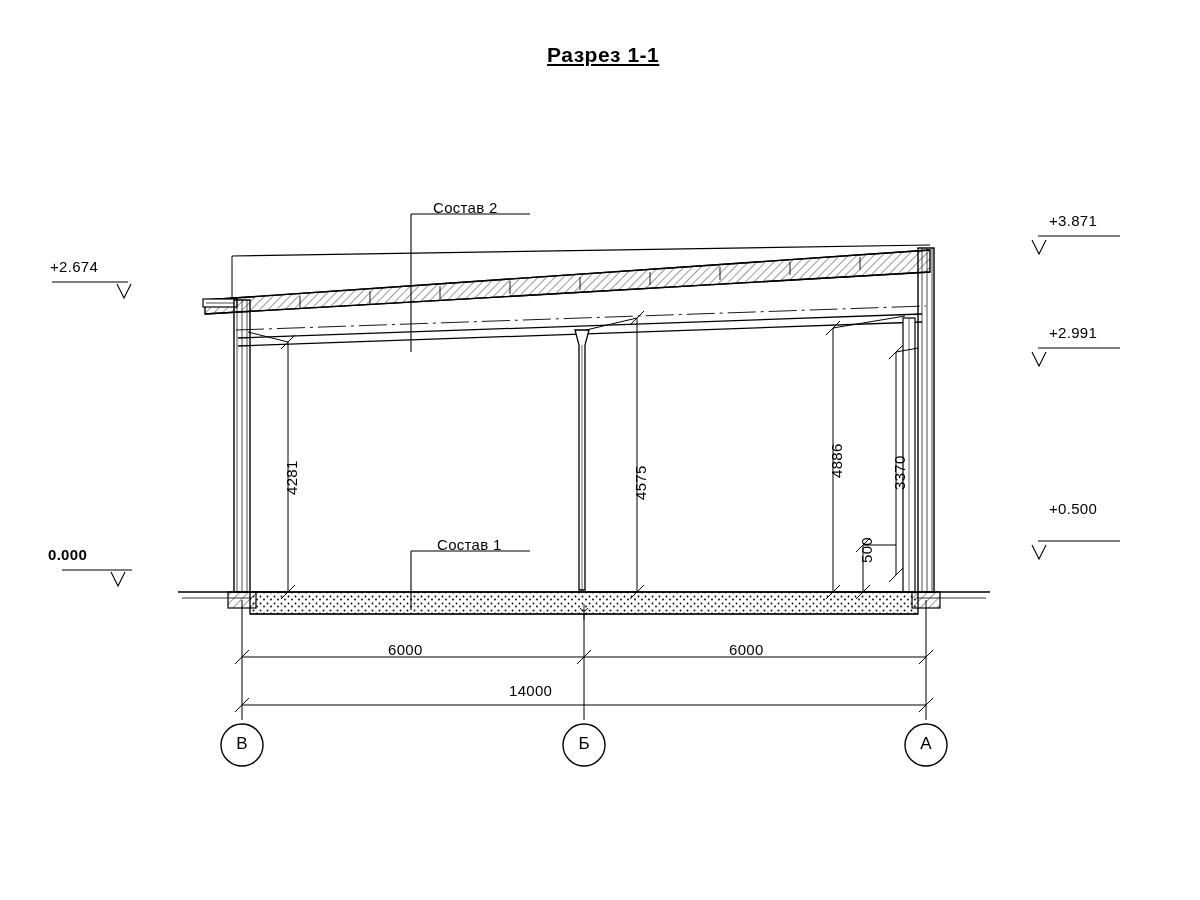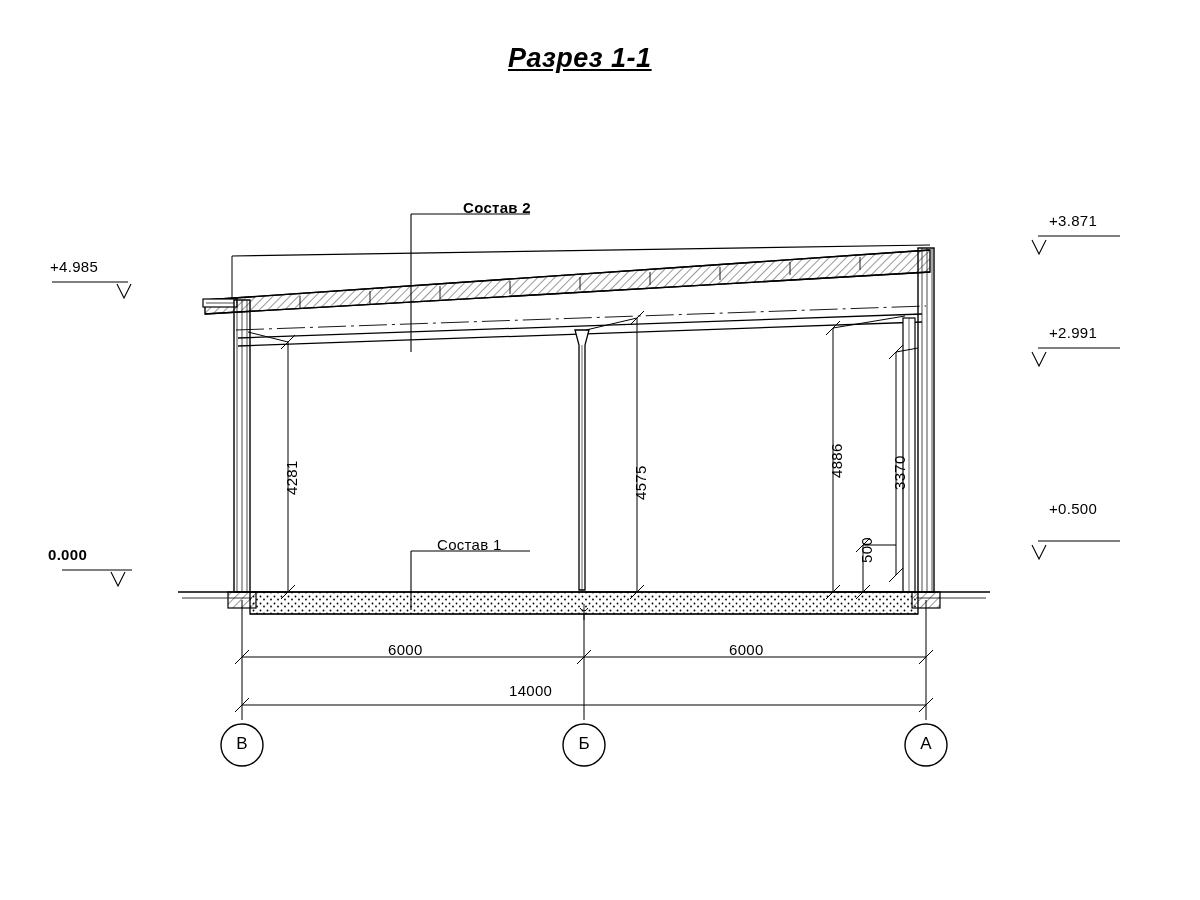--- a/index.html
+++ b/index.html
@@ -22,26 +22,26 @@
   }
   svg.drawing {
     position: absolute;
     left: 0;
     top: 0;
     width: 1200px;
     height: 900px;
   }
   .title-text {
     position: absolute;
-    font-style: italic;
     font-weight: bold;
-    font-size: 27px;
+    font-size: 21px;
     letter-spacing: 0.5px;
     text-decoration: underline;
     white-space: nowrap;
+    margin-left: 39px;
   }
   .lbl {
     position: absolute;
     font-size: 15px;
     white-space: nowrap;
     letter-spacing: 0.3px;
   }
   .lbl-v {
     position: absolute;
     font-size: 15px;
@@ -236,24 +236,24 @@
 
     <g fill="#ffffff" stroke="#000000" stroke-width="1.4">
       <circle cx="242" cy="745" r="21"></circle>
       <circle cx="584" cy="745" r="21"></circle>
       <circle cx="926" cy="745" r="21"></circle>
     </g>
   </svg>
 
   <div class="title-text" style="left:508px; top:43px;">Разрез 1-1</div>
 
-  <div class="lbl" style="left:463px; top:199px;font-weight:bold;">Состав 2</div>
+  <div class="lbl" style="left:433px; top:199px;">Состав 2</div>
   <div class="lbl" style="left:437px; top:536px;">Состав 1</div>
 
-  <div class="lbl" style="left:50px; top:258px;">+4.985</div>
+  <div class="lbl" style="left:50px; top:258px;">+2.674</div>
   <div class="lbl" style="left:48px; top:546px;font-weight:bold;">0.000</div>
 
   <div class="lbl" style="left:1049px; top:212px;">+3.871</div>
   <div class="lbl" style="left:1049px; top:324px;">+2.991</div>
   <div class="lbl" style="left:1049px; top:500px;">+0.500</div>
 
   <div class="lbl-v" style="left:283px; top:495px;">4281</div>
   <div class="lbl-v" style="left:632px; top:500px;">4575</div>
   <div class="lbl-v" style="left:828px; top:478px;">4886</div>
   <div class="lbl-v" style="left:891px; top:490px;">3370</div>

